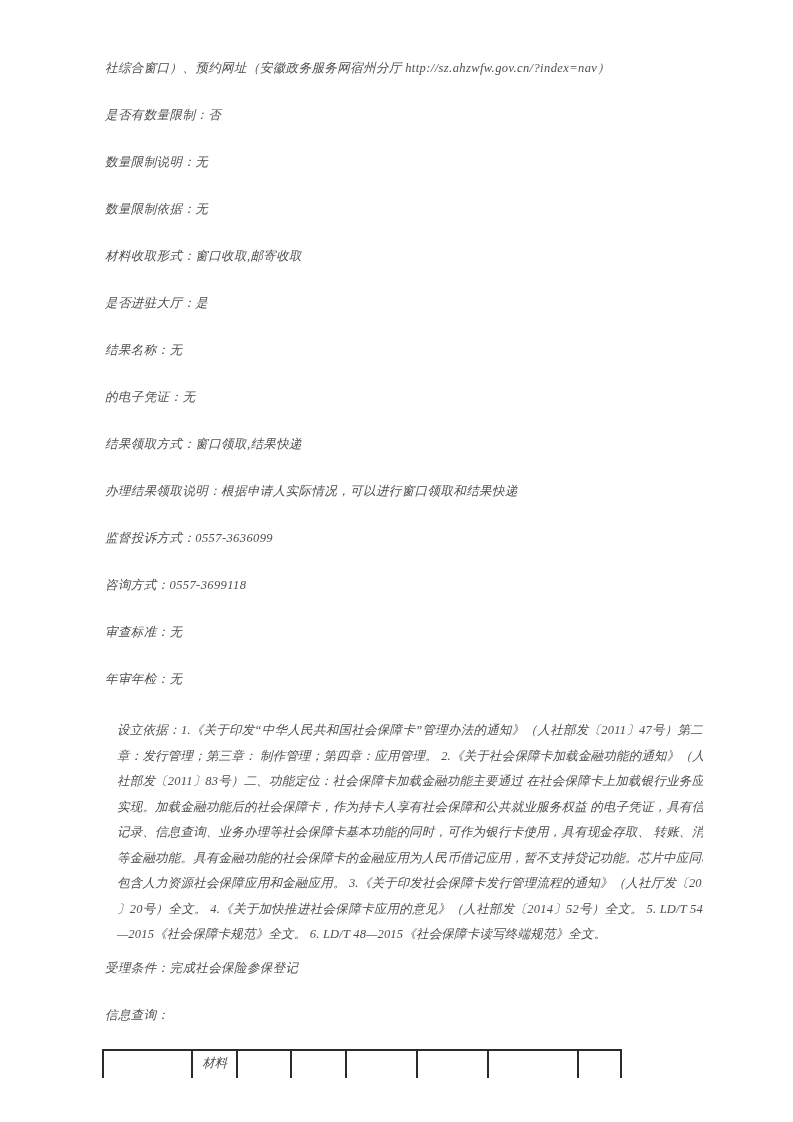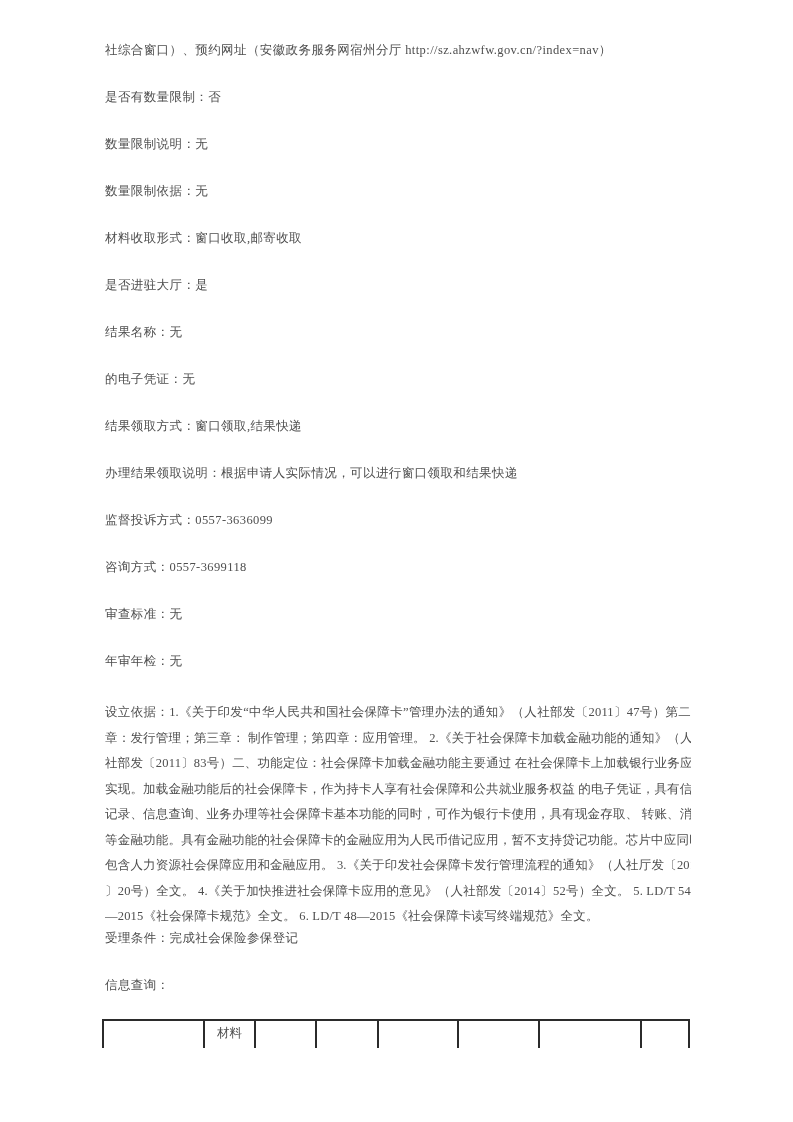--- a/index.html
+++ b/index.html
@@ -16,33 +16,34 @@
     color: #4e4e4e;
   }
   .page {
     position: absolute;
     inset: 0;
     background: #ffffff;
   }
   .content {
     position: absolute;
     left: 105px;
-    top: 42px;
+    top: 60px;
     width: 586px;
+    font-style: italic;
   }
   .fline {
     margin: 0 0 31px 0;
     font-size: 12.5px;
     line-height: 16px;
     letter-spacing: 0.4px;
     white-space: nowrap;
     color: #4e4e4e;
   }
   .para {
-    margin: 0;
+    margin: 12px;
     width: 586px;
   }
   .pline {
     font-size: 12.5px;
     line-height: 25.5px;
     letter-spacing: 0.2px;
     text-align: justify;
     text-align-last: justify;
     color: #4e4e4e;
     overflow: hidden;
@@ -51,21 +52,21 @@
   .pline.last {
     text-align-last: left;
   }
   .acceptance {
   }
   .materials-heading {
     margin-bottom: 26px;
   }
   .mtable {
     margin-left: -3px;
-    width: 588px;
+    width: 520px;
     height: 27px;
     display: flex;
     border-top: 2px solid #2b2b2b;
     box-sizing: content-box;
   }
   .mtable .cell {
     box-sizing: border-box;
     border-left: 2px solid #2b2b2b;
     height: 27px;
     font-size: 12.5px;

